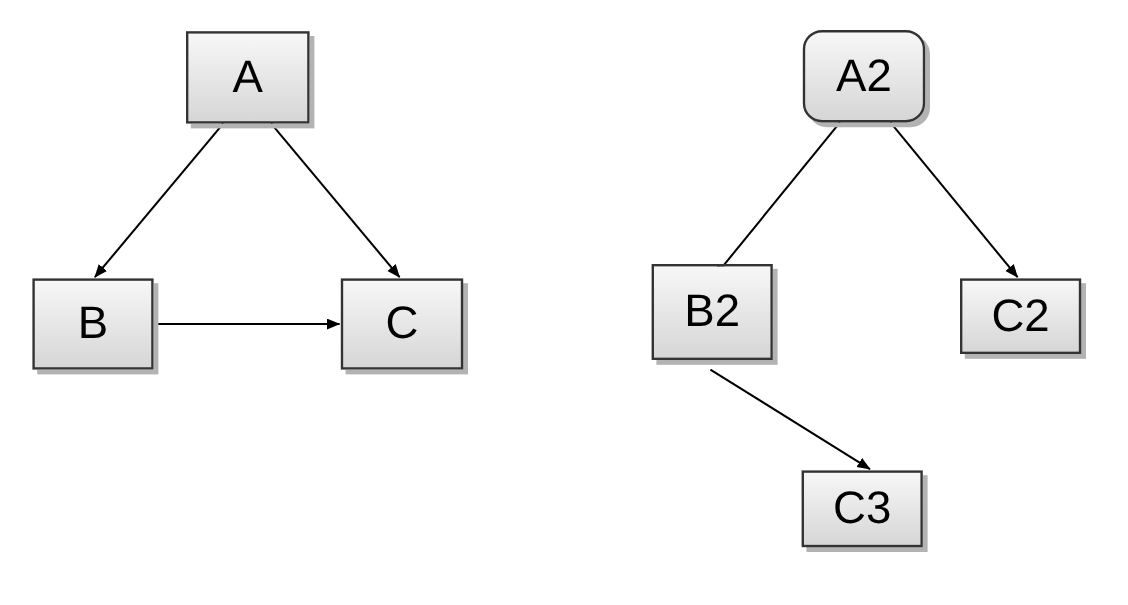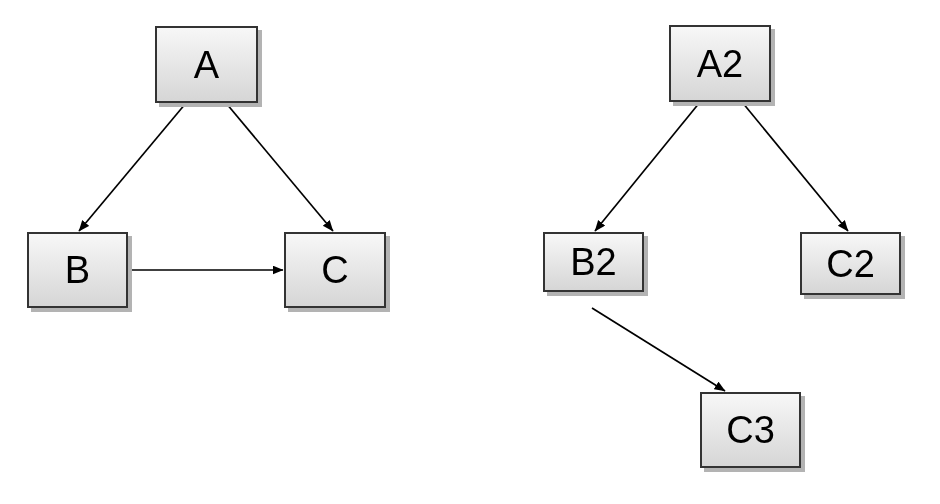--- a/index.html
+++ b/index.html
@@ -68,26 +68,26 @@
   <div id="nodes-layer">
       <div class="node" style="left: 155px; top: 26px; width: 103px; height: 77px;">
         <span class="node-label">A</span>
       </div>
       <div class="node" style="left: 27px; top: 232px; width: 101px; height: 76px;">
         <span class="node-label">B</span>
       </div>
       <div class="node" style="left: 284px; top: 232px; width: 102px; height: 76px;">
         <span class="node-label">C</span>
       </div>
-      <div class="node" style="left: 669px; top: 25px; width: 102px; height: 77px;">
+      <div class="node" style="left: 669px; top: 25px; width: 102px; height: 77px; border-radius: 16px;">
         <span class="node-label">A2</span>
       </div>
-      <div class="node" style="left: 543px; top: 232px; width: 101px; height: 60px;">
+      <div class="node" style="left: 543px; top: 220px; width: 101px; height: 80px;">
         <span class="node-label">B2</span>
       </div>
       <div class="node" style="left: 800px; top: 232px; width: 101px; height: 63px;">
         <span class="node-label">C2</span>
       </div>
-      <div class="node" style="left: 700px; top: 392px; width: 101px; height: 76px;">
+      <div class="node" style="left: 668px; top: 392px; width: 101px; height: 64px;">
         <span class="node-label">C3</span>
       </div>
     </div>
 </div>
 
 </body></html>

